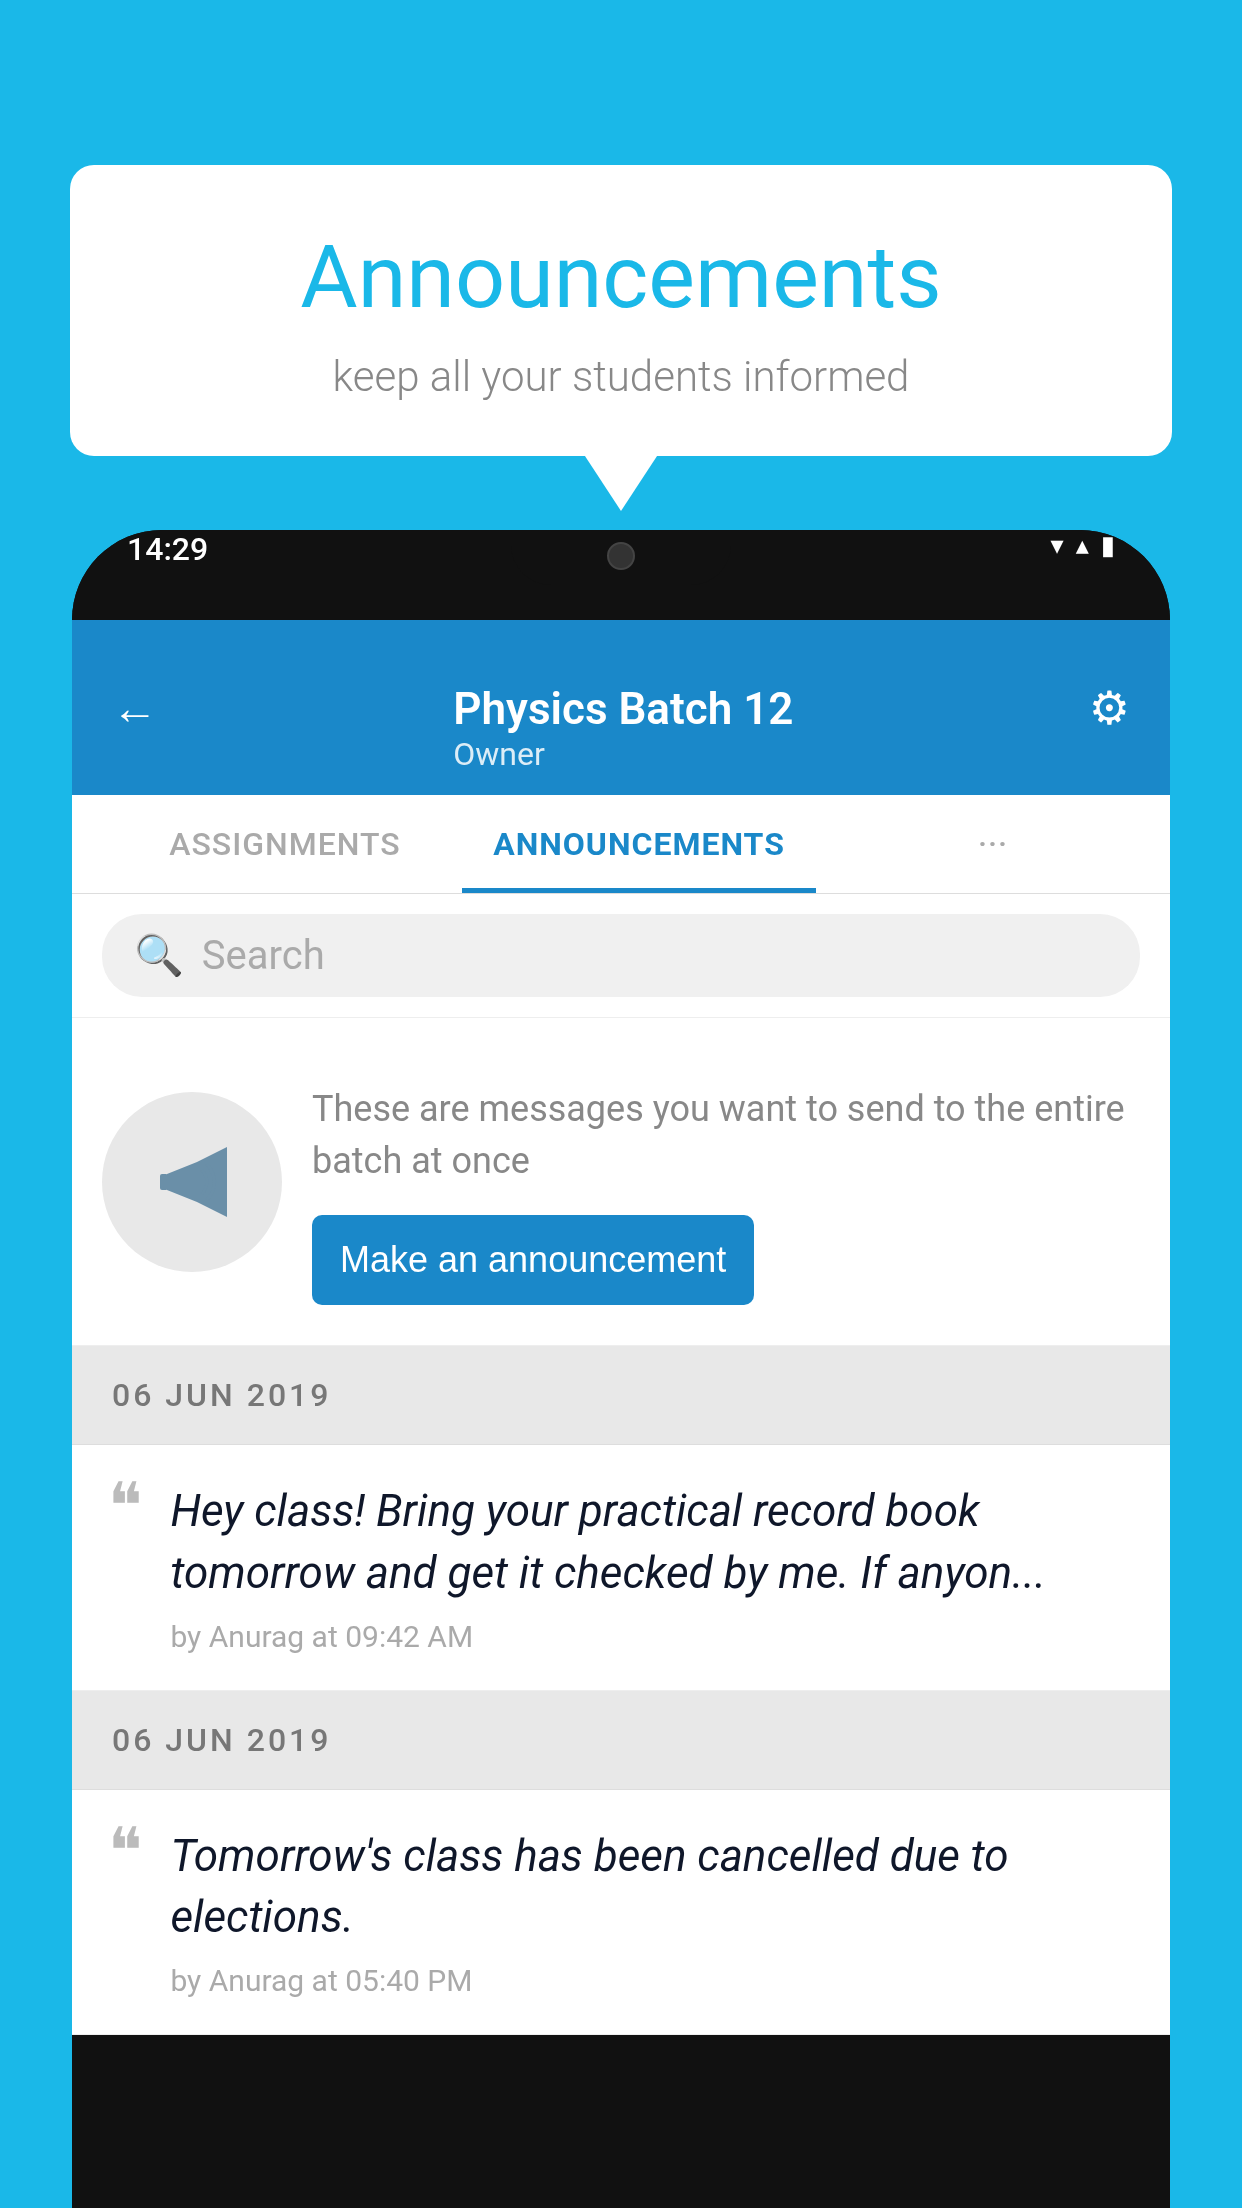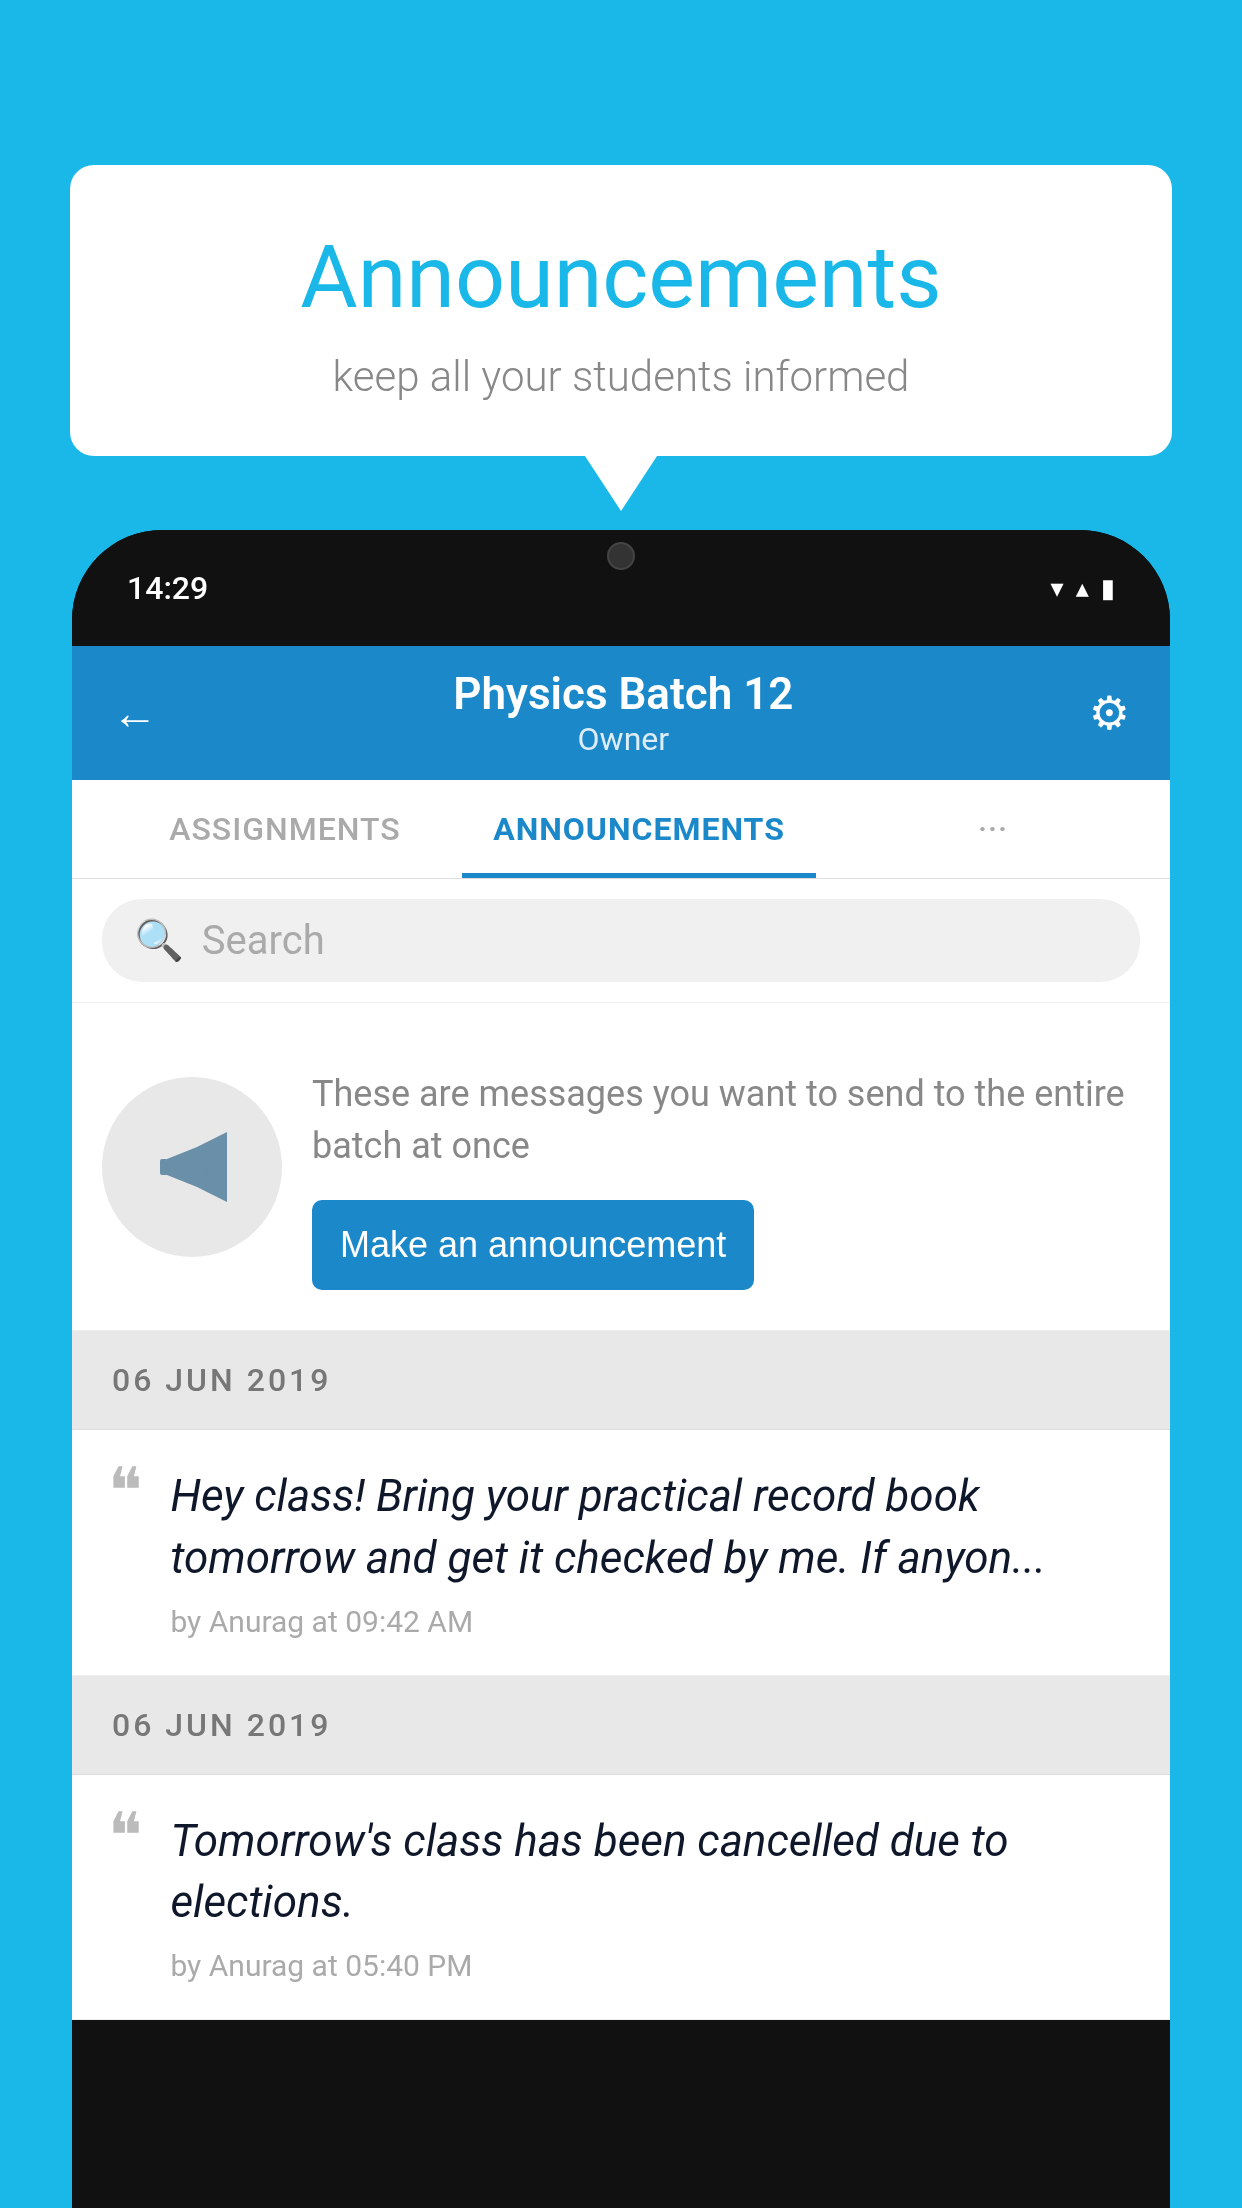--- a/index.html
+++ b/index.html
@@ -55,24 +55,24 @@
       left: 72px;
       right: 72px;
       bottom: 0;
       background: #111;
       border-radius: 90px 90px 0 0;
       overflow: hidden;
     }
 
     
     .phone-top-bar {
-      height: 116px;
+      height: 90px;
       background: #111;
       display: flex;
-      align-items: center;
+      align-items: flex-start;
       justify-content: space-between;
       padding: 0 55px;
       position: relative;
     }
     .phone-notch {
       position: absolute;
       top: 0;
       left: 50%;
       transform: translateX(-50%);
       width: 220px;
@@ -113,21 +113,22 @@
       display: flex;
       align-items: center;
       justify-content: space-between;
     }
     .app-header-back {
       color: white;
       font-size: 46px;
       cursor: pointer;
     }
     .app-header-title-block {
-      text-align: center;
+      text-align: left;
+      margin-top: 41px;
     }
     .app-header-title {
       color: white;
       font-size: 44px;
       font-weight: 600;
     }
     .app-header-subtitle {
       color: rgba(255,255,255,0.85);
       font-size: 32px;
       font-weight: 400;

